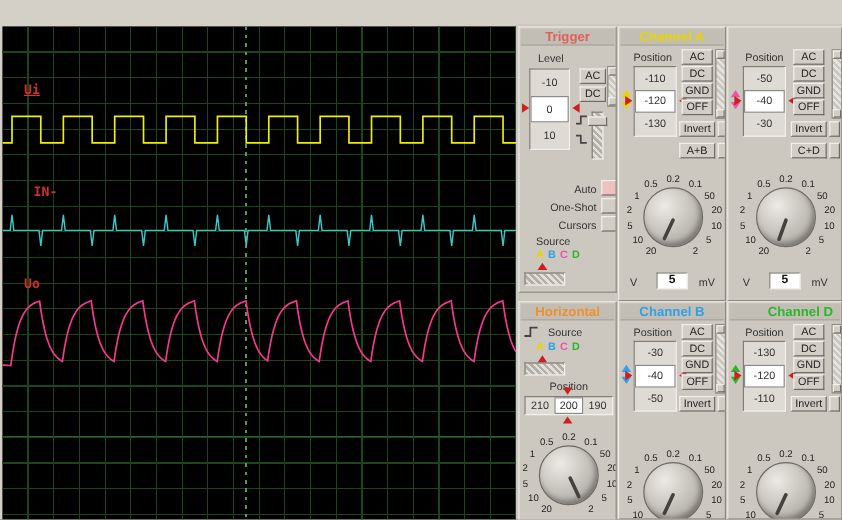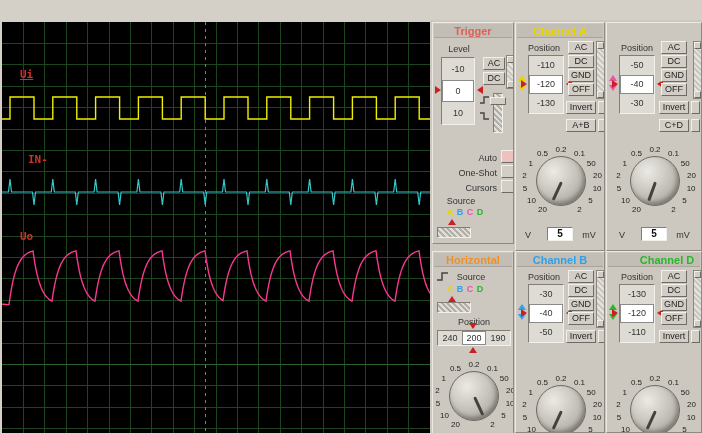--- a/index.html
+++ b/index.html
@@ -250,21 +250,21 @@
       <span style="color: rgb(232, 212, 0);">A</span>
       <span style="color: rgb(48, 160, 232);">B</span>
       <span style="color: rgb(240, 80, 168);">C</span>
       <span style="color: rgb(40, 184, 40);">D</span>
     </div>
     <div class="t-u" style="left:15px;top:44px;color:#cc2020"></div>
     <div class="hatch" style="left:4px;top:50px;width:34px;height:11px"></div>
     <div class="lbl" style="left:13px;top:64px;width:56px">Position</div>
     <div class="t-d" style="left:36px;top:71px;color:#cc2020"></div>
     <div class="hrow" style="left:4px;top:78px;width:74px">
-      <div class="hcell">240</div>
+      <div class="hcell">210</div>
       <div class="hcell sel">200</div>
       <div class="hcell">190</div>
     </div>
     <div class="t-u" style="left:36px;top:95px;color:#cc2020"></div>
     <div class="knob-box" style="left:0;top:98px;width:82px">
       <div class="knob">
           <div class="ptr" style="transform: rotate(155deg);"></div>
         </div>
     <span class="knob-lab" style="left: 22.5px; top: 18.3px;">0.5</span>
         <span class="knob-lab" style="left: 41px; top: 14px;">0.2</span>

